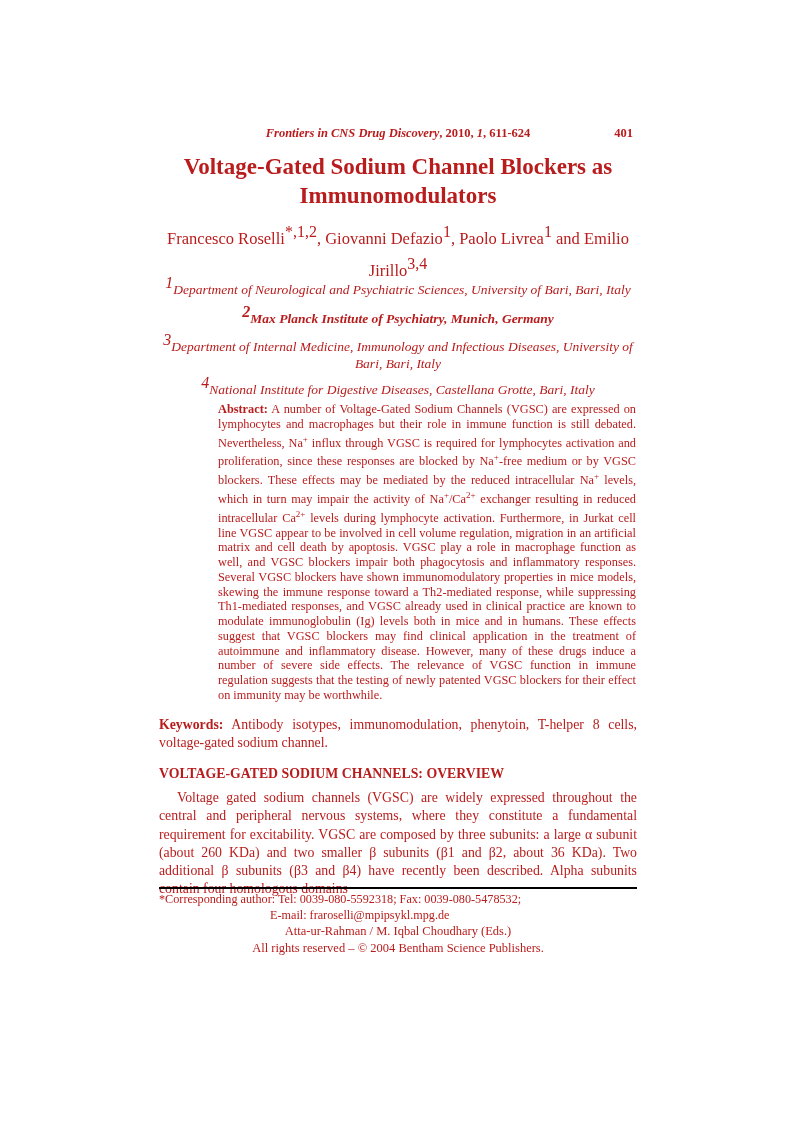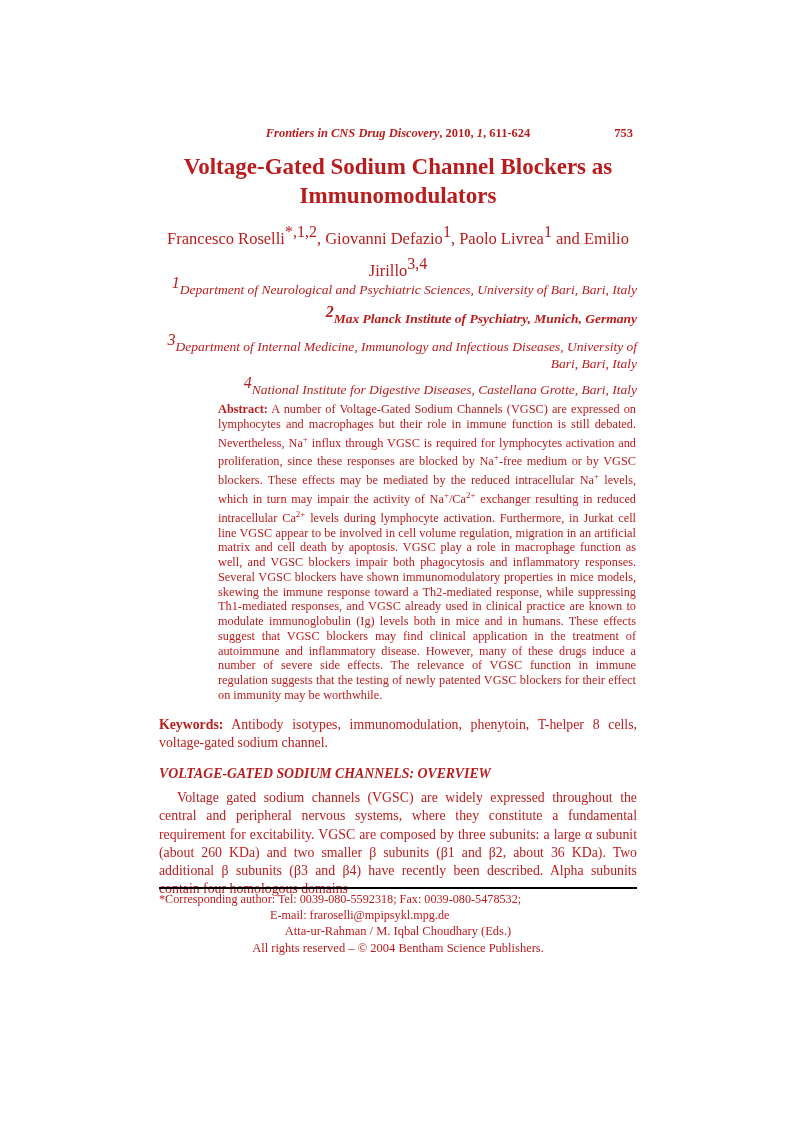--- a/index.html
+++ b/index.html
@@ -29,21 +29,21 @@
     margin: 0;
   }
   .authors {
     top: 219px;
     font-size: 16.5px;
     text-align: center;
     line-height: 25px;
   }
   .authors sup, .aff sup { font-size: 16px; }
 
-  .aff { font-style: italic; font-size: 13.5px; text-align: right; line-height: 17px; }
+  .aff { font-style: italic; font-size: 13.5px; text-align: center; line-height: 17px; }
   .aff1 { top: 274px; }
   .aff2 { top: 303px; font-weight: bold; }
   .aff3 { top: 331px; }
   .aff4 { top: 374px; }
 
   .abstract {
     position: absolute;
     left: 218px;
     width: 418px;
     top: 402px;
@@ -60,21 +60,20 @@
     line-height: 17.5px;
     text-align: justify;
     margin: 0;
   }
 
   .section-heading {
     top: 766px;
     font-size: 13.8px;
     font-weight: bold;
     margin: 0;
-    font-style: italic;
   }
 
   .bodypara {
     top: 789px;
     font-size: 13.8px;
     line-height: 18.3px;
     text-align: justify;
     text-indent: 18px;
     margin: 0;
   }
@@ -88,21 +87,21 @@
 
   b, strong { font-weight: bold; }
 </style>
 </head>
 <body>
 
 <div class="page">
 
   <div class="col header-row">
     <div class="citation"><span class="ital">Frontiers in CNS Drug Discovery</span><span>, </span><span>2010</span><span>, </span><span class="ital">1</span><span>, </span><span>611-624</span></div>
-    <div class="pageno">753</div>
+    <div class="pageno">401</div>
   </div>
 
   <h1 class="col title">Voltage-Gated Sodium Channel Blockers as Immunomodulators</h1>
 
   <div class="col authors">Francesco Roselli<sup>*,1,2</sup>, Giovanni Defazio<sup>1</sup>, Paolo Livrea<sup>1</sup> and Emilio Jirillo<sup>3,4</sup></div>
 
   <div class="col aff aff1"><sup>1</sup>Department of Neurological and Psychiatric Sciences, University of Bari, Bari, Italy</div>
   <div class="col aff aff2"><sup>2</sup>Max Planck Institute of Psychiatry, Munich, Germany</div>
   <div class="col aff aff3"><sup>3</sup>Department of Internal Medicine, Immunology and Infectious Diseases, University of Bari, Bari, Italy</div>
   <div class="col aff aff4"><sup>4</sup>National Institute for Digestive Diseases, Castellana Grotte, Bari, Italy</div>

